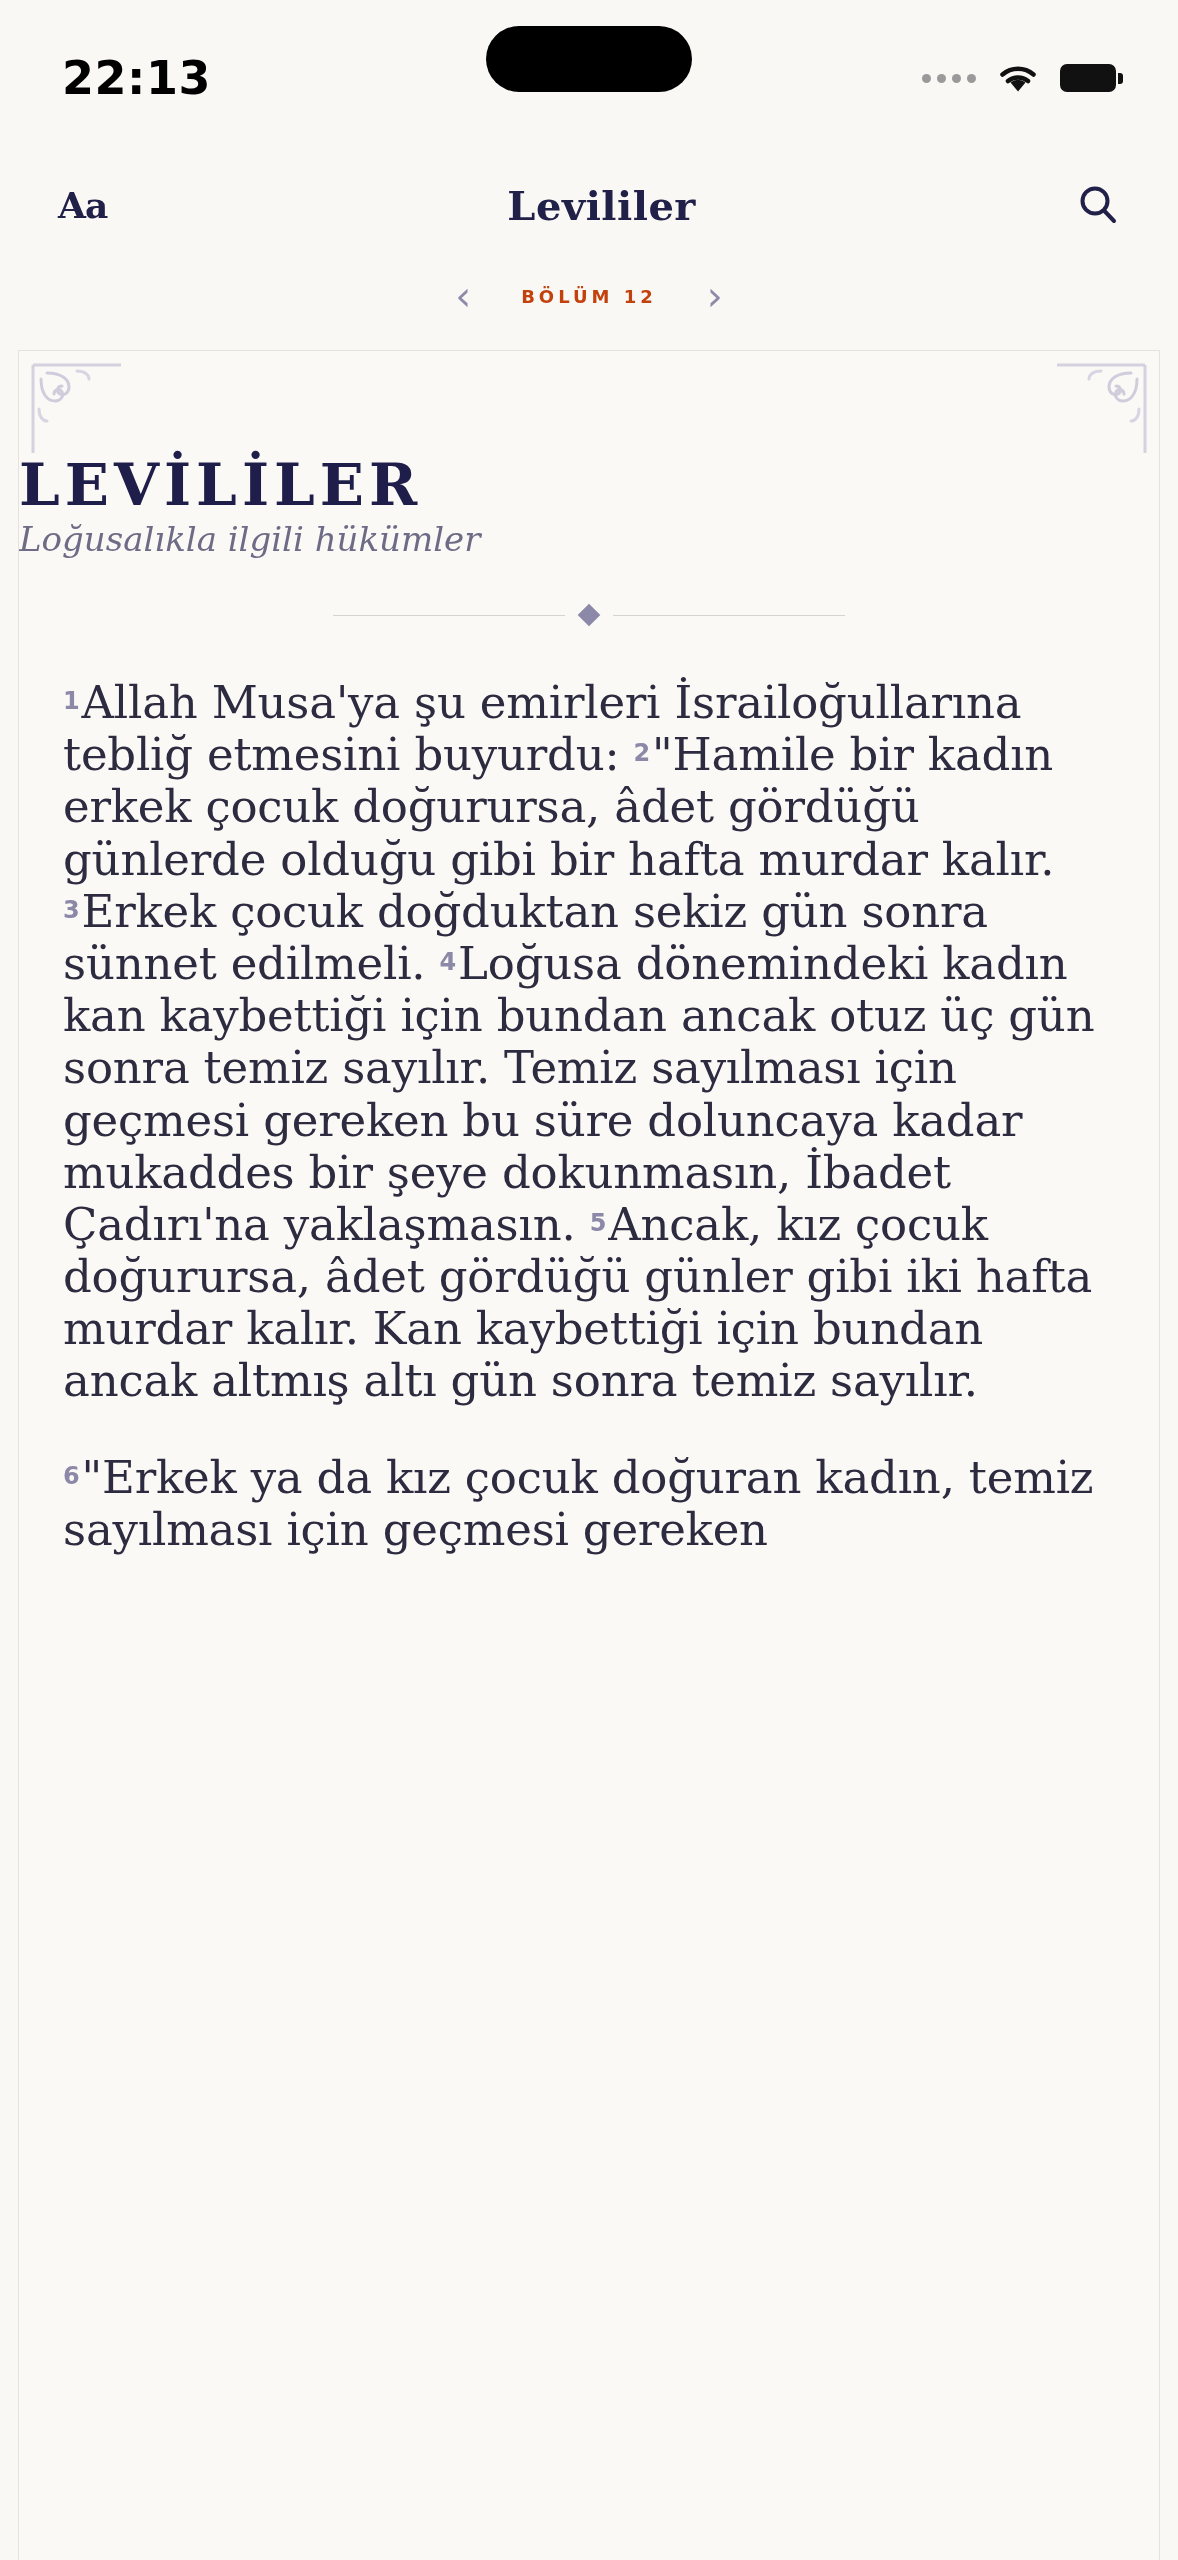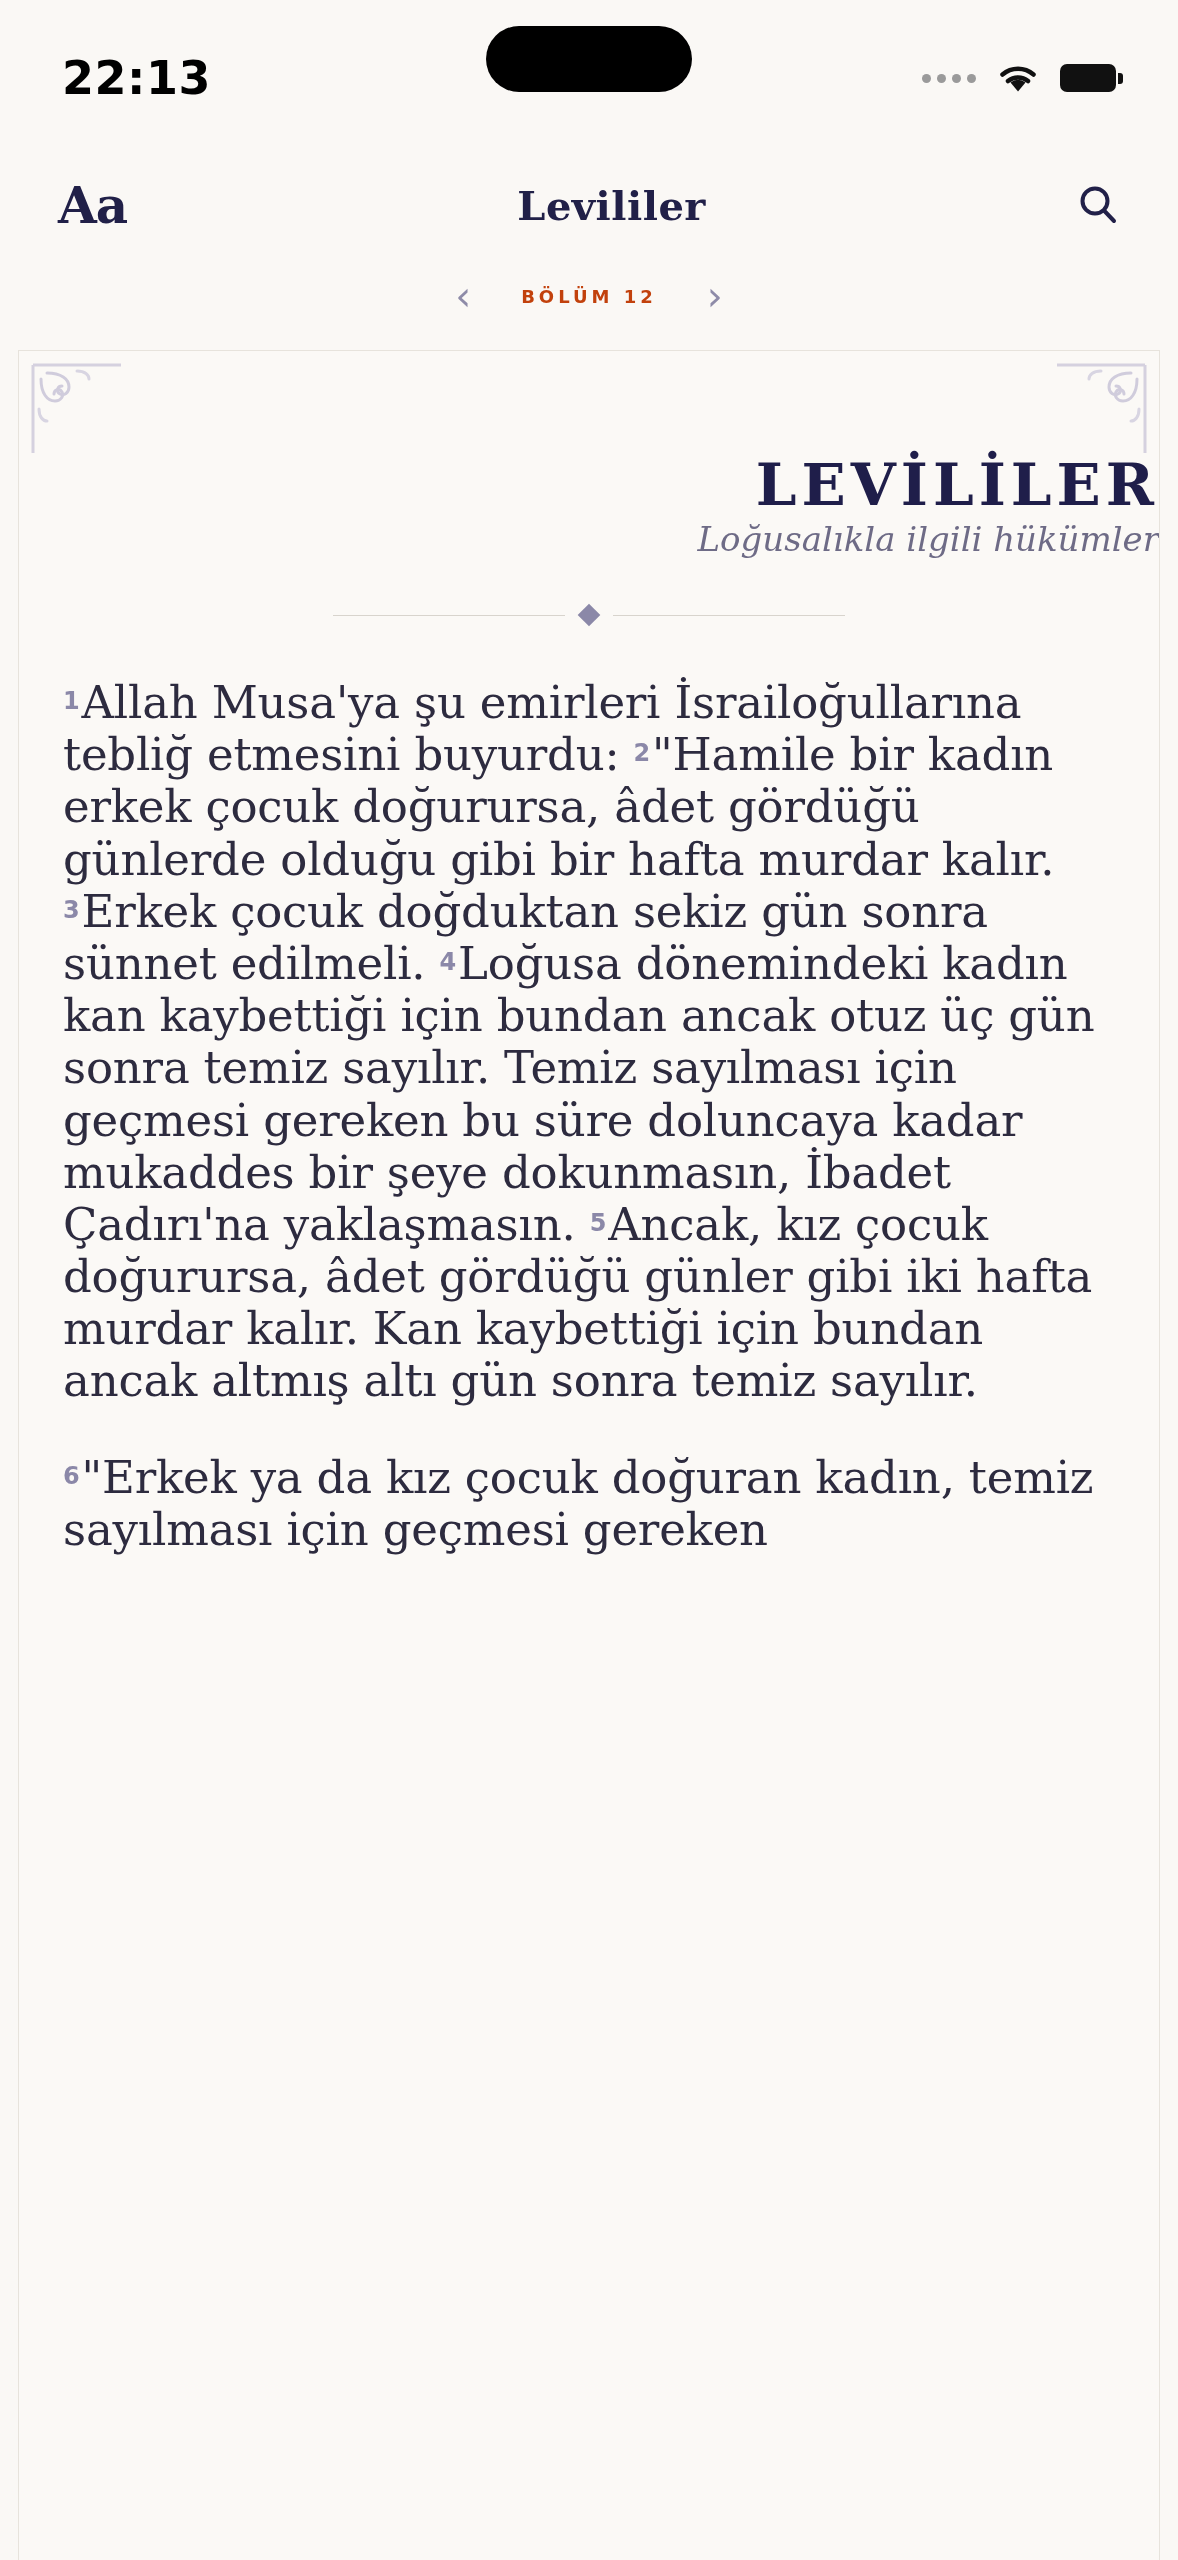--- a/index.html
+++ b/index.html
@@ -65,21 +65,21 @@
   .header {
     height: 110px;
     display: flex;
     align-items: center;
     justify-content: space-between;
     padding: 0 58px;
   }
   .aa-button {
     font-family: "DejaVu Serif", serif;
     font-weight: bold;
-    font-size: 50px;
+    font-size: 36px;
     color: #212048;
     letter-spacing: -1px;
   }
   .book-title {
     font-family: "DejaVu Serif", serif;
     font-weight: bold;
     font-size: 40px;
     color: #212048;
     letter-spacing: 0.5px;
     margin-left: 20px;
@@ -120,21 +120,21 @@
   }
   .ornament {
     position: absolute;
     width: 96px; height: 96px;
     color: #c9c6d8;
     opacity: 0.85;
   }
   .orn-tl { top: 10px; left: 10px; }
   .orn-tr { top: 10px; right: 10px; transform: scaleX(-1); }
 
-  .title-block { padding-top: 100px; text-align: right; }
+  .title-block { padding-top: 100px; text-align: left; }
   .chapter-heading {
     font-family: "DejaVu Serif", serif;
     font-weight: bold;
     font-size: 58px;
     letter-spacing: 5px;
     color: #1f1e4a;
   }
   .chapter-subtitle {
     font-family: "DejaVu Serif", serif;
     font-style: italic;

